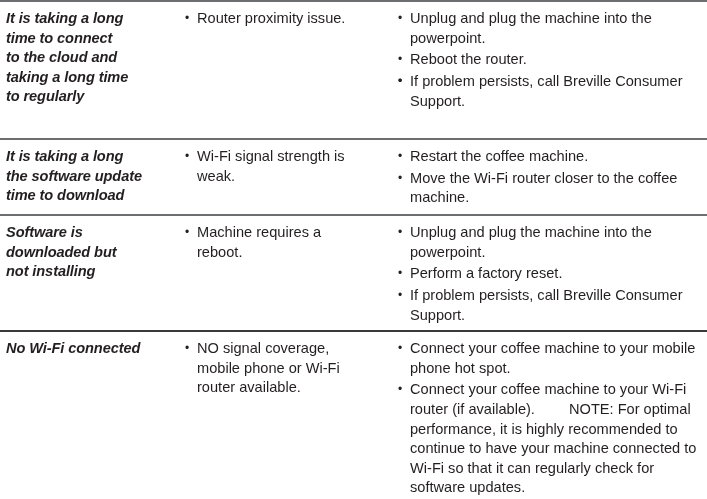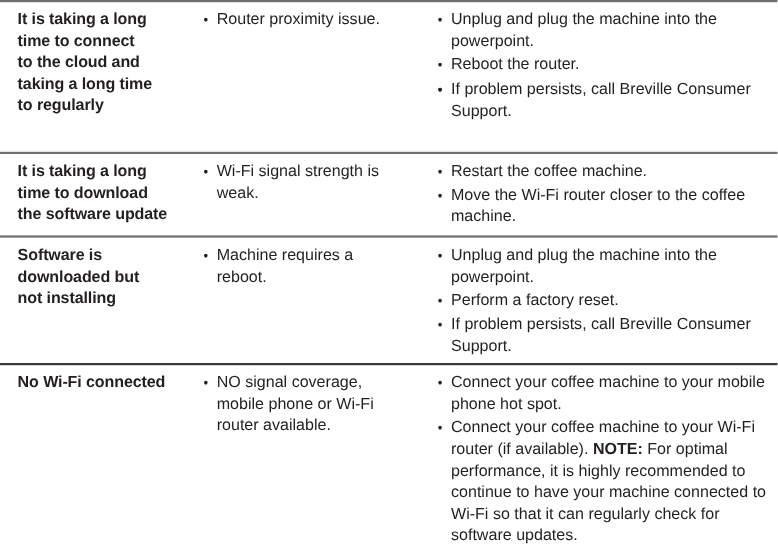--- a/index.html
+++ b/index.html
@@ -6,29 +6,29 @@
   body {
     width: 707px; height: 499px; overflow: hidden; position: relative;
     font-family: "Liberation Sans", sans-serif; color: #231f20;
     font-size: 14.6px; line-height: 19.6px;
   }
   .table { position: absolute; left: 0; top: 0; width: 707px; }
   .row { position: absolute; left: 0; width: 707px; }
   .rule { position: absolute; left: 0; width: 707px; height: 2px; background: #6d6e70; }
   .rule.dark { background: #3a3a3a; height: 2px; }
   .col-problem {
-    position: absolute; left: 16px; width: 150px;
-    font-weight: bold; letter-spacing: -0.1px;
+    position: absolute; left: 6px; width: 150px;
+    font-weight: bold; letter-spacing: -0.1px; font-style: italic;
   }
   .col-cause { position: absolute; left: 185px; width: 175px; }
   .col-solution { position: absolute; left: 398px; width: 305px; }
   ul { list-style: none; margin: 0; padding: 0; }
   li { position: relative; padding-left: 12px; margin-bottom: 2.3px; }
   li .bullet { position: absolute; left: 0; top: 0; font-size: 12px; }
-  .note { font-weight: bold; }
+  .note { font-weight: normal; margin-left: 30px; }
 </style>
 </head>
 <body>
 
 <div class="table">
 
   <div class="rule" style="top:0px"></div>
 
   <div class="row" style="top:9px">
     <div class="col-problem">
@@ -47,22 +47,22 @@
       <li><span class="bullet">•</span></li>
       <li><span class="bullet">•</span><span>If problem persists, call Breville Consumer Support.</span></li>
     </ul>
   </div>
 
   <div class="rule" style="top:138px"></div>
 
   <div class="row" style="top:147px">
     <div class="col-problem">
       <div>It is taking a long</div>
+      <div>the software update</div>
       <div>time to download</div>
-      <div>the software update</div>
     </div>
     <ul class="col-cause">
       <li><span class="bullet">•</span><span>Wi-Fi signal strength is weak.</span></li>
     </ul>
     <ul class="col-solution">
       <li><span class="bullet">•</span><span>Restart the coffee machine.</span></li>
       <li><span class="bullet">•</span><span>Move the Wi-Fi router closer to the coffee machine.</span></li>
     </ul>
   </div>
 

